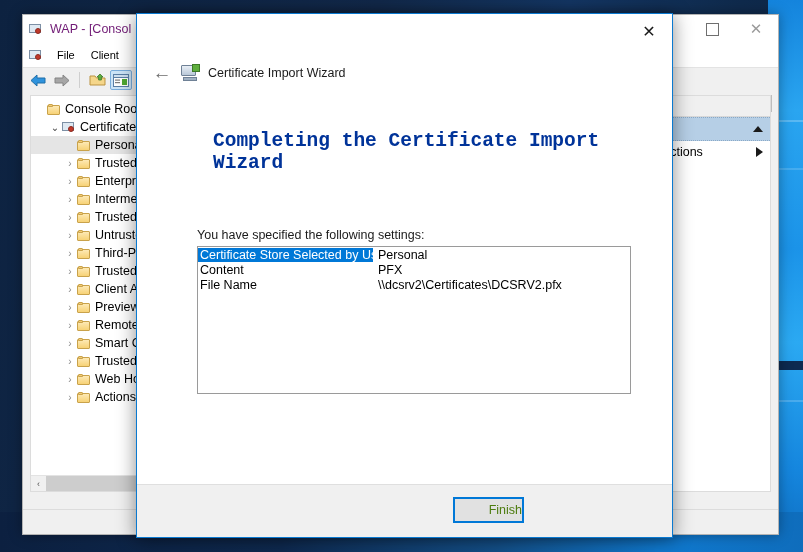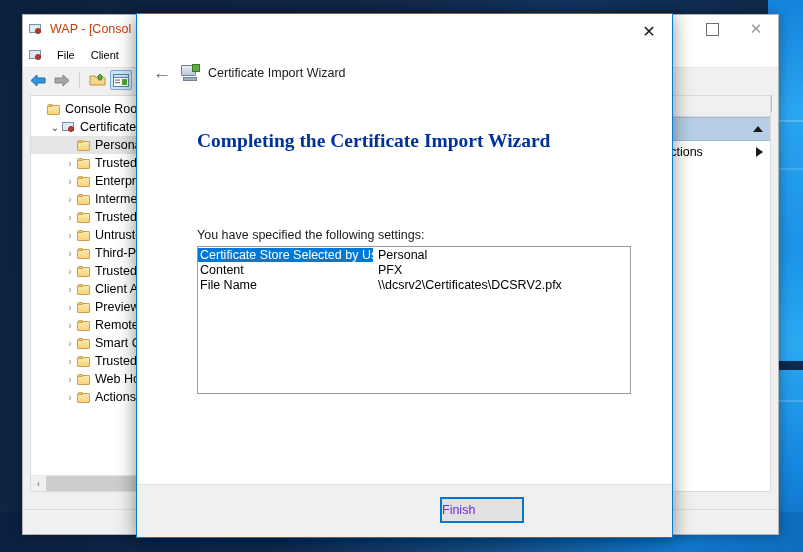--- a/index.html
+++ b/index.html
@@ -36,21 +36,21 @@
   #mmc{
     position:absolute;left:22px;top:14px;width:757px;height:521px;
     background:#ffffff;border:1px solid #b3b3b3;box-sizing:border-box;
     box-shadow:0 0 12px rgba(0,0,0,.35);
   }
   #mmc-titlebar{
     height:28px;background:#ffffff;display:flex;align-items:center;
     padding-left:6px;position:relative;
   }
   #mmc-titlebar .mtitle{
-    color:#c2410c;font-size:12.5px;margin-left:7px;white-space:nowrap;
+    color:#701a75;font-size:12.5px;margin-left:7px;white-space:nowrap;
   }
   .winctl-main{position:absolute;right:0;top:0;height:28px;display:flex;}
   .winctl-main div{width:44px;height:28px;display:flex;align-items:center;justify-content:center;}
 
   #mmc-menubar{
     height:24px;background:#ffffff;display:flex;align-items:center;
     padding-left:6px;
   }
   #mmc-menubar .mitem{padding:2px 8px;color:#000;font-size:11px;}
   #mmc-toolbar{
@@ -130,41 +130,41 @@
   #wiz-nav{height:38px;display:flex;align-items:center;padding-left:10px;background:#fff;}
   #wiz-back{width:30px;height:30px;display:flex;align-items:center;justify-content:center;color:#6b6b6b;font-size:19px;}
   .wiz-appicon{width:18px;height:16px;margin:0 9px 0 4px;position:relative;}
   .wiz-appicon:before{content:"";position:absolute;left:0;top:0;width:15px;height:11px;background:linear-gradient(180deg,#e8eef5,#b9c8d8);border:1px solid #6f8196;box-sizing:border-box;border-radius:1px;}
   .wiz-appicon:after{content:"";position:absolute;left:2px;bottom:0;width:14px;height:4px;background:#9fb0c2;border:1px solid #6f8196;box-sizing:border-box;}
   .wiz-appbadge{position:absolute;right:-1px;top:-1px;width:8px;height:8px;background:#5eae3d;border:1px solid #3d7a27;box-sizing:border-box;z-index:2;}
   #wiz-title-text{font-size:12.5px;color:#1a1a1a;}
 
   #wiz-content{position:absolute;left:0;right:0;top:78px;bottom:52px;background:#fff;padding:0 0 0 0;}
   #wiz-h1{
-    position:absolute;left:60px;top:38px;font-size:19.5px;color:#003399;font-weight:bold;
-    font-family:Liberation Serif, serif;
+    position:absolute;left:76px;top:38px;font-size:19.5px;color:#003399;font-weight:bold;
+    font-family:Liberation Mono, monospace;
   }
   #wiz-p1{position:absolute;left:60px;top:96px;font-size:12.5px;color:#1a1a1a;}
   #wiz-p2{position:absolute;left:60px;top:136px;font-size:12.5px;color:#1a1a1a;}
   #wiz-listbox{
     position:absolute;left:60px;top:154px;width:434px;height:148px;
     border:1px solid #9a9a9a;box-sizing:border-box;background:#fff;
   }
   .lb-row{height:15px;display:flex;align-items:center;font-size:12.5px;color:#000;}
   .lb-key{width:175px;padding-left:2px;white-space:nowrap;box-sizing:border-box;}
   .lb-row.sel .lb-key{background:#0078d7;color:#fff;}
   .lb-val{padding-left:5px;white-space:nowrap;}
 
   #wiz-footer{
     position:absolute;left:0;right:0;bottom:0;height:52px;background:#f0f0f0;border-top:1px solid #dfdfdf;
   }
   .wizbtn{
-    position:absolute;top:12px;height:26px;width:84px;
+    position:absolute;top:12px;height:26px;width:71px;
     background:#e1e1e1;border:1px solid #adadad;box-sizing:border-box;
-    display:flex;align-items:center;justify-content:flex-start;font-size:12.5px;color:#6d28d9;
+    display:flex;align-items:center;justify-content:flex-end;font-size:12.5px;color:#4d7c0f;
   }
   .wizbtn.default{border:2px solid #0078d7;background:#e1e1e1;}
   #btn-finish{right:148px;}
   #btn-cancel{right:57px;}
 
   .nosel{user-select:none;}
 </style>
 </head>
 <body class="nosel">
 

